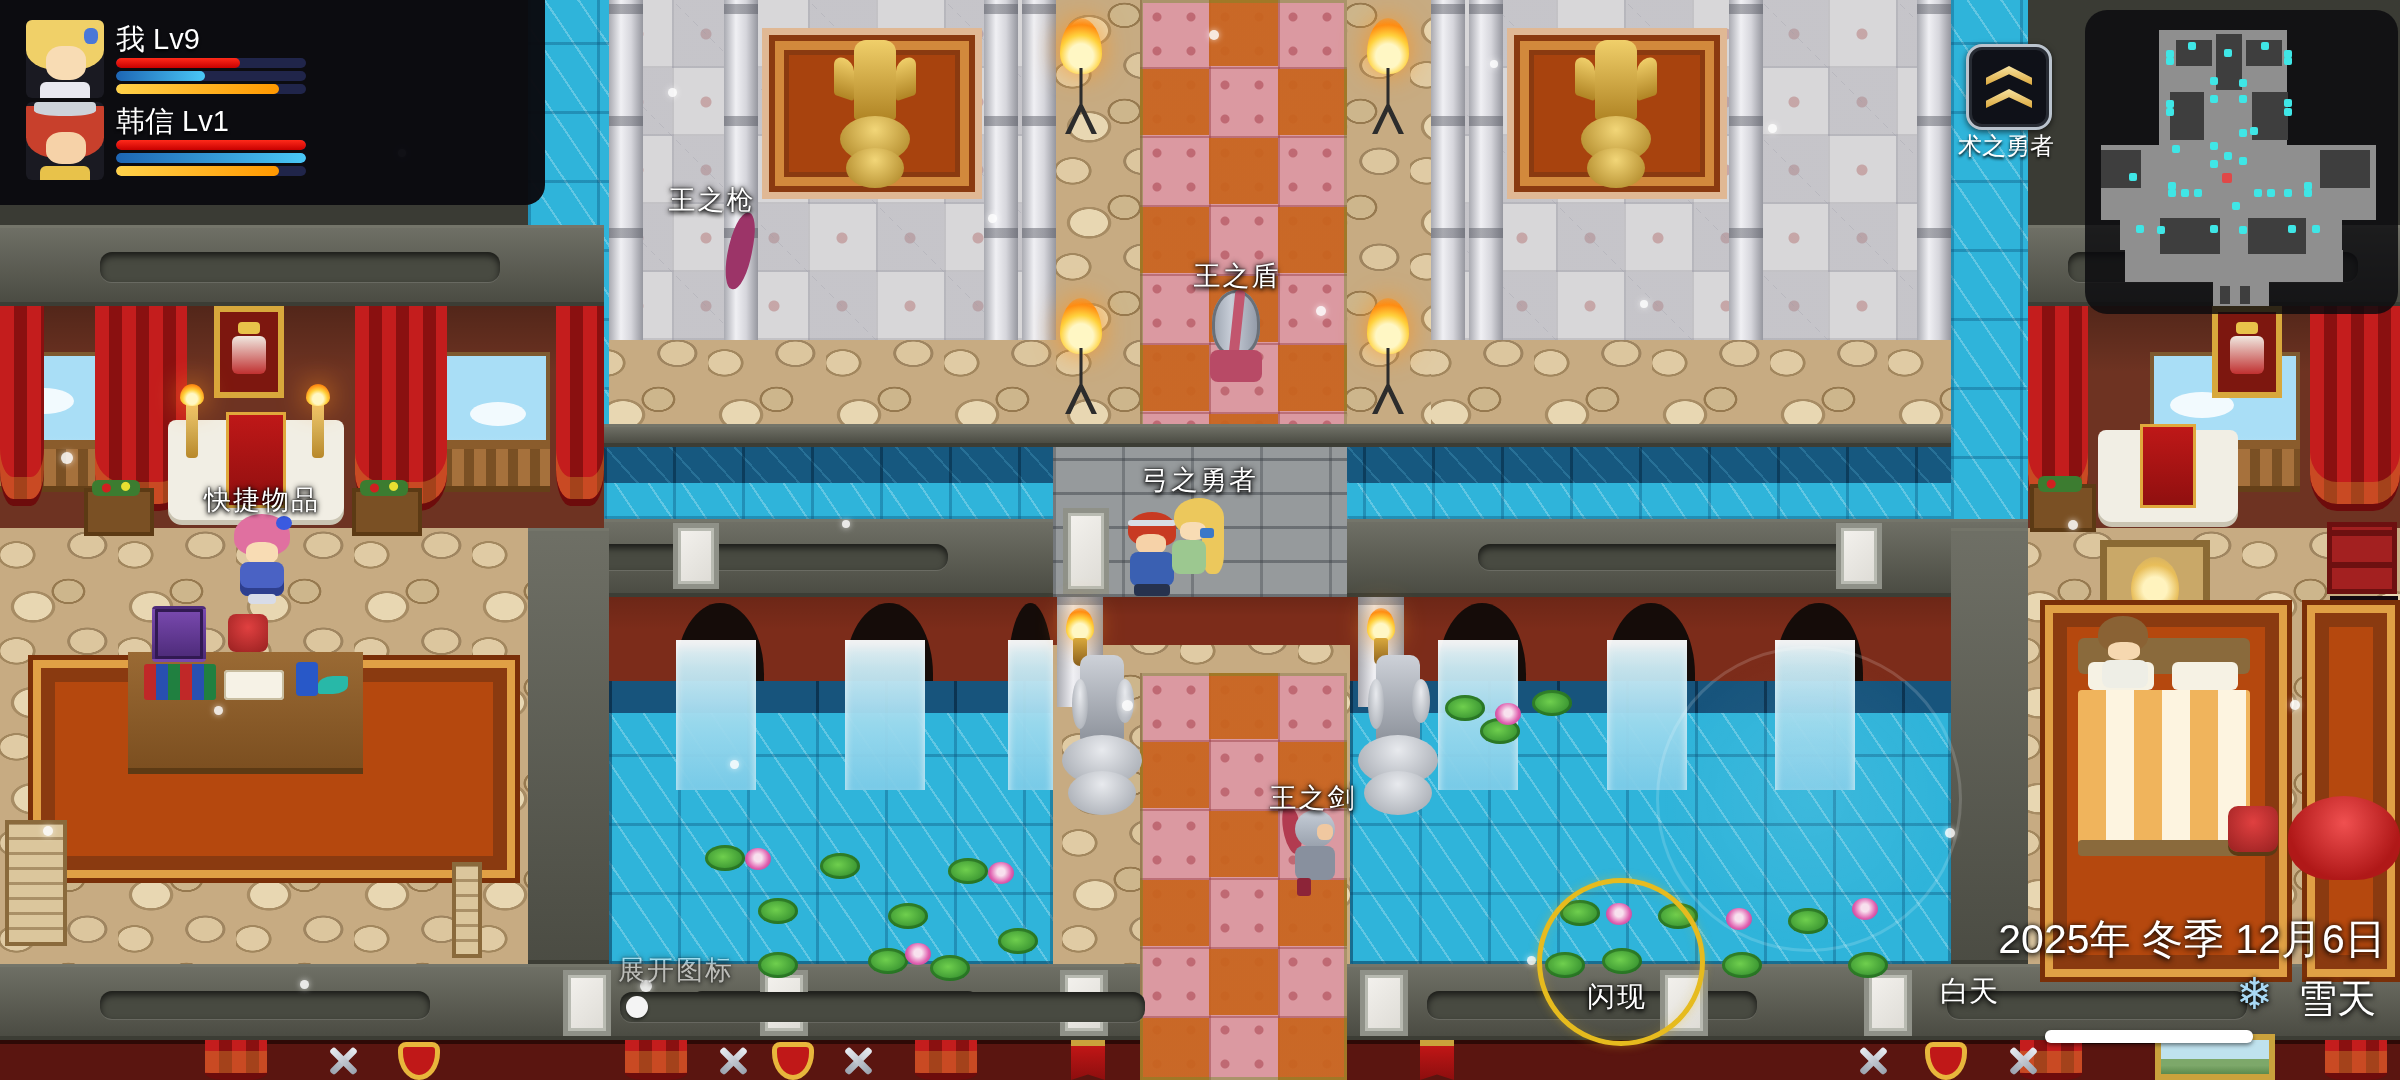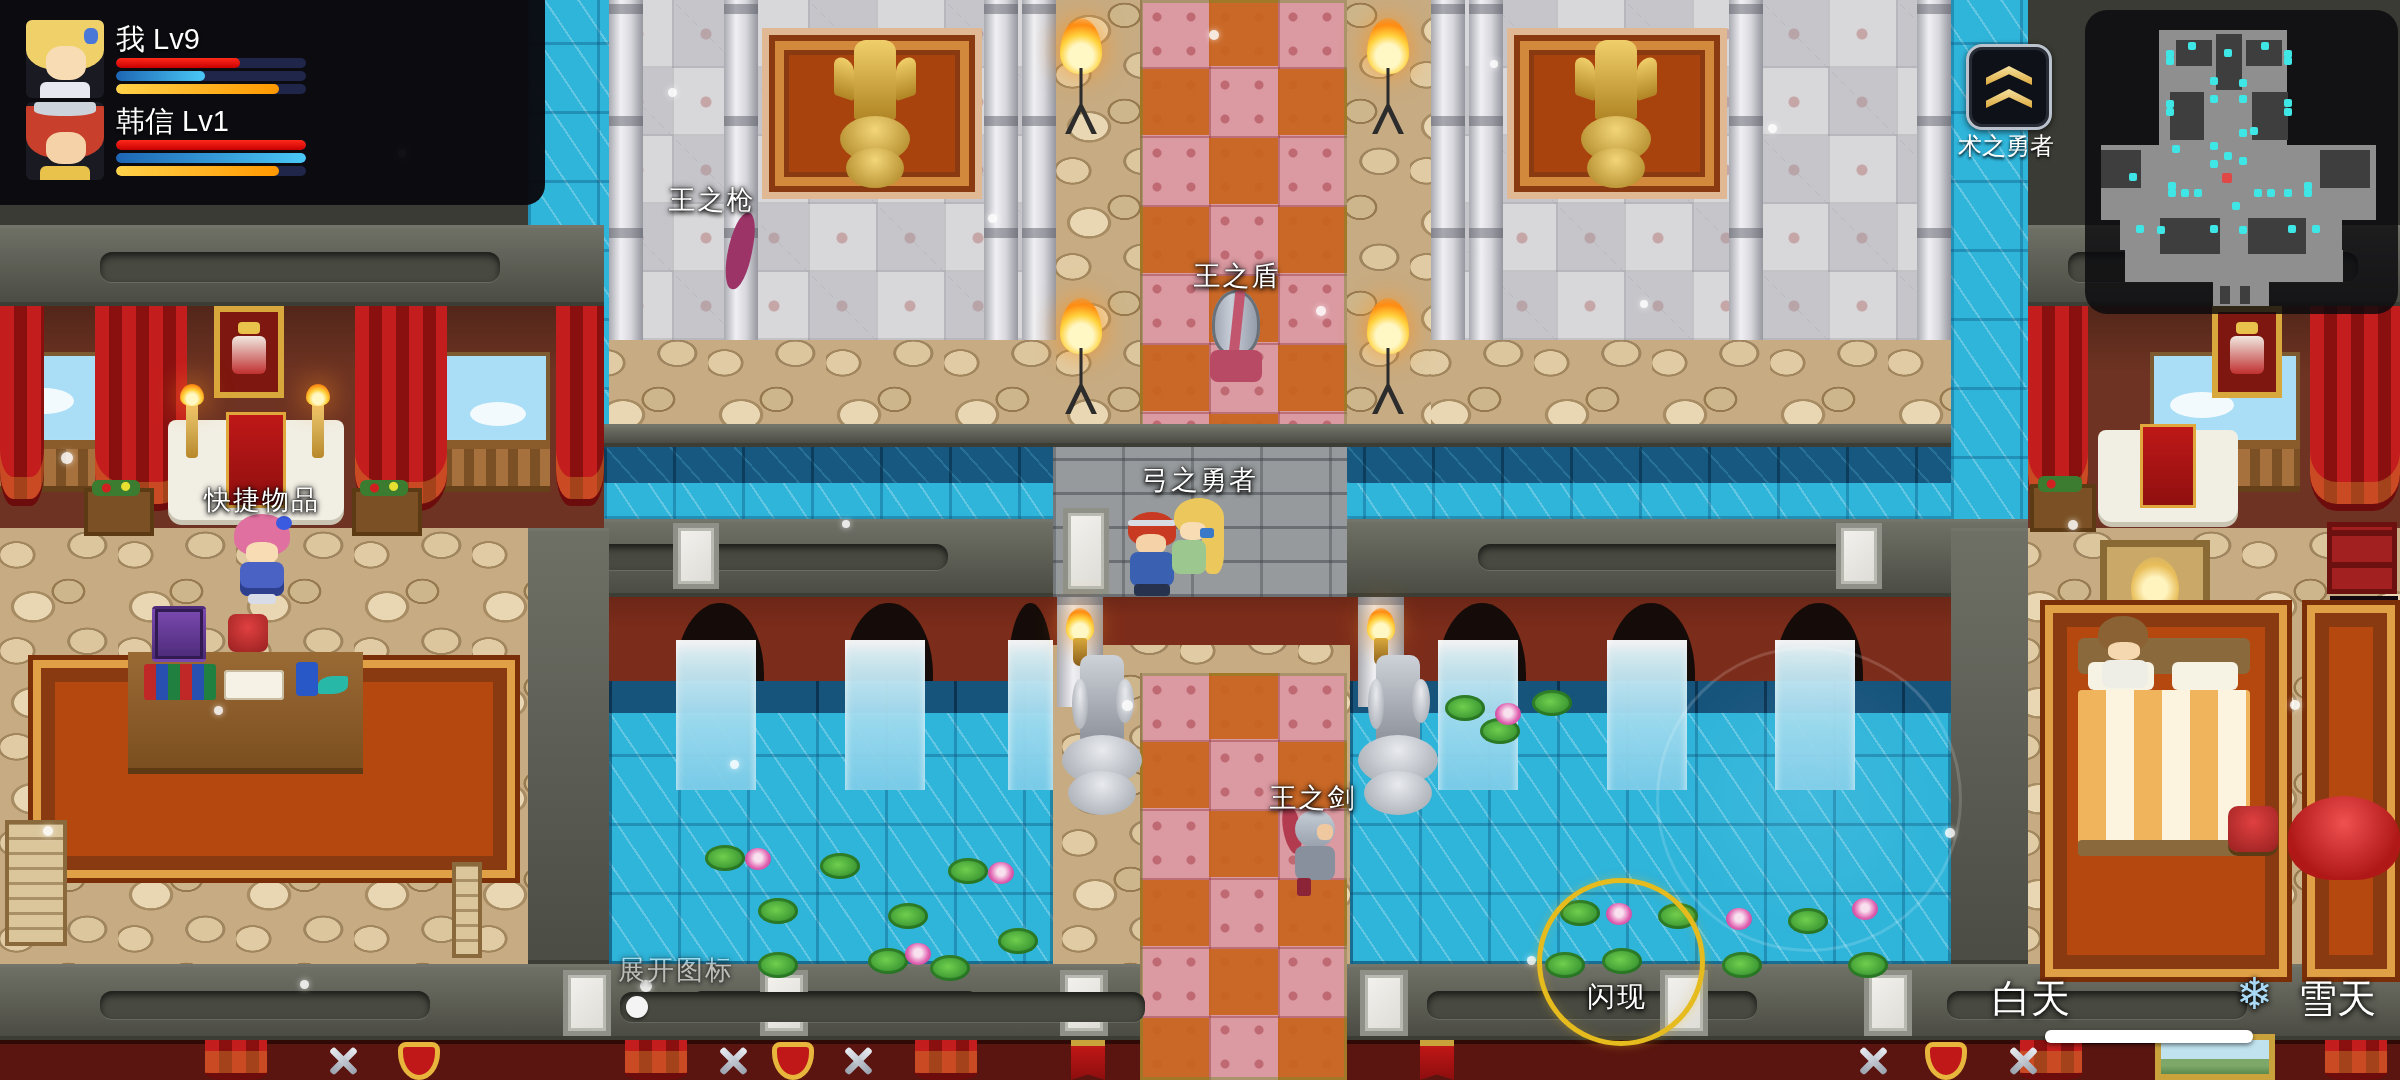--- a/index.html
+++ b/index.html
@@ -540,21 +540,22 @@
     <div class="mmdark" style="left:155px;top:276px;width:10px;height:18px"></div>
   </div>
 
   <div class="skillcircle" style="left:1537px;top:878px;width:158px;height:158px;z-index:10"></div>
   <div class="lbl" style="left:1617px;top:978px;z-index:10;font-size:28px">闪现</div>
 
   <div class="lbl faint" style="left:618px;top:952px;z-index:10">展开图标</div>
   <div class="groove" style="position:absolute;left:620px;top:992px;width:525px;height:30px;z-index:10"></div>
   <div class="knob" style="left:626px;top:996px;z-index:11"></div>
 
-  <div class="hudtext" style="left:1992px;top:972px;font-size:39px;z-index:10">白天</div>
+  <div class="hudtext" style="left:1992px;top:912px;width:400px;text-align:center;font-size:41px;z-index:10">2025年 冬季 12月6日</div>
+  <div class="hudtext" style="left:1940px;top:972px;font-size:29px;z-index:10">白天</div>
   <div class="hudtext" style="left:2236px;top:968px;font-size:44px;color:#a8d8f4;z-index:10">❄</div>
   <div class="hudtext" style="left:2298px;top:972px;font-size:39px;z-index:10">雪天</div>
   <div class="daybar" style="left:2045px;top:1030px;width:208px;z-index:10"></div>
 
 <div class="mmdot" style="left: 2188px; top: 42px; background: rgb(63, 230, 230); z-index: 11;"></div>
     <div class="mmdot" style="left: 2261px; top: 42px; background: rgb(63, 230, 230); z-index: 11;"></div>
     <div class="mmdot" style="left: 2224px; top: 49px; background: rgb(63, 230, 230); z-index: 11;"></div>
     <div class="mmdot" style="left: 2166px; top: 50px; background: rgb(63, 230, 230); z-index: 11;"></div>
     <div class="mmdot" style="left: 2284px; top: 50px; background: rgb(63, 230, 230); z-index: 11;"></div>
     <div class="mmdot" style="left: 2166px; top: 57px; background: rgb(63, 230, 230); z-index: 11;"></div>

